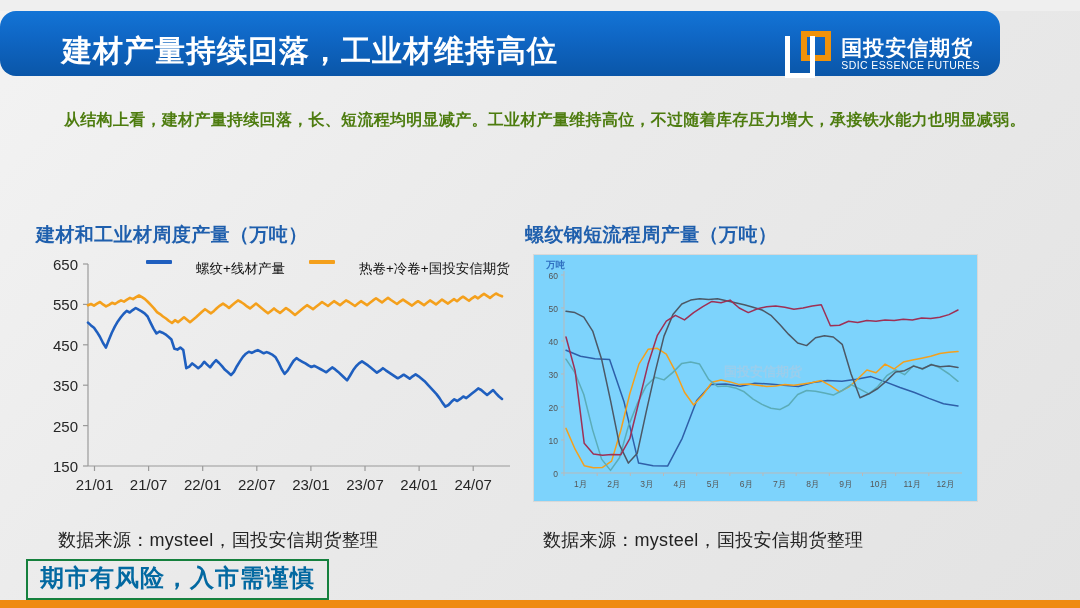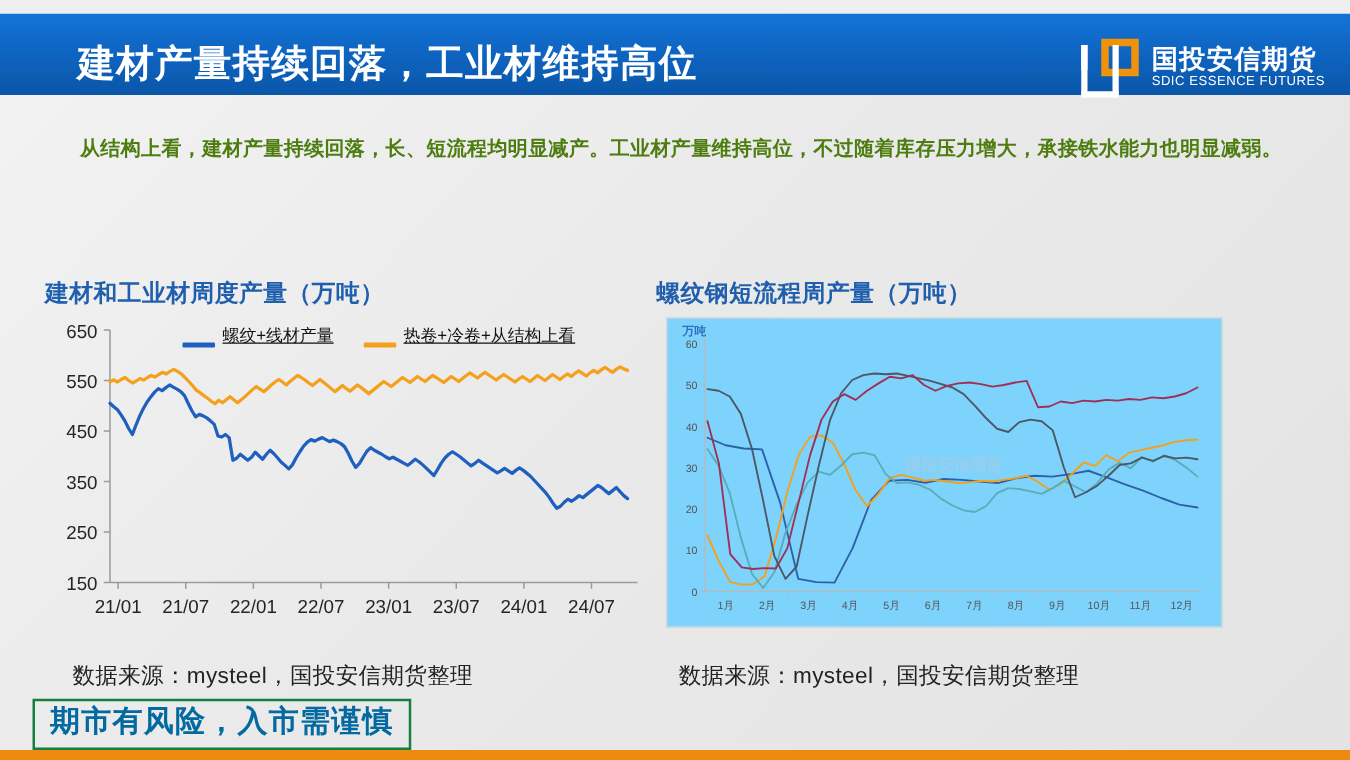--- a/index.html
+++ b/index.html
@@ -6,22 +6,23 @@
   html,body{margin:0;padding:0;}
   body{
     width:1080px;height:608px;position:relative;overflow:hidden;
     font-family:"Liberation Sans","DejaVu Sans",sans-serif;
     background:linear-gradient(135deg,#f3f3f3 0%,#eaeaea 45%,#e3e3e3 100%);
   }
   .slide{position:absolute;inset:0;}
 
   
   .header-band{
-    position:absolute;left:0;top:11px;width:1080px;height:65px;
+    position:absolute;left:0;top:11px;width:1000px;height:65px;
     background:linear-gradient(180deg,#1374d6 0%,#0f66c4 42%,#0a56a8 100%);
+    border-radius:16px;
   }
   .header-title{
     position:absolute;left:62px;top:20px;
     font-size:30px;font-weight:bold;color:#ffffff;letter-spacing:1px;
     white-space:nowrap;
   }
   .logo{
     position:absolute;right:20px;top:17px;height:52px;
     display:flex;align-items:center;gap:9px;
   }
@@ -55,21 +56,21 @@
   .src-note{font-size:18px;color:#222;letter-spacing:0.3px;}
 
   
   .chart-left{position:absolute;left:36px;top:222px;width:480px;height:300px;}
   .chart-left .chart-title{position:absolute;left:0;top:0;width:480px;}
   .cl-plot{position:absolute;left:0;top:32px;width:480px;height:250px;}
   .cl-legend{
     position:absolute;left:110px;top:38px;display:flex;gap:24px;align-items:center;
     font-size:13.5px;color:#111;white-space:nowrap;
   }
-  .cl-legend .item{display:flex;align-items:flex-end;gap:6px;text-decoration:underline;}
+  .cl-legend .item{display:flex;align-items:flex-start;gap:24px;}
   .swatch{display:inline-block;width:26px;height:4px;border-radius:1px;}
   .src-left{position:absolute;left:58px;top:528px;}
 
   
   .chart-right{position:absolute;left:525px;top:222px;width:470px;height:300px;}
   .chart-right .chart-title{position:absolute;left:0;top:0;width:470px;}
   .cr-box{
     position:absolute;left:8px;top:32px;width:445px;height:248px;
     background:#7dd3fc;border:1px solid #d8d8d8;box-sizing:border-box;
   }
@@ -162,21 +163,21 @@
           <path d="M52.0 51.2 L55.0 50.0 L58.0 51.6 L61.0 49.6 L64.0 48.0 L67.0 50.4 L70.0 52.4 L73.0 50.8 L76.0 48.8 L79.0 50.0 L82.0 48.0 L85.0 46.4 L88.0 47.6 L91.0 45.6 L94.0 43.9 L97.0 45.1 L100.0 43.1 L103.0 41.5 L106.0 43.1 L109.0 45.1 L112.0 48.0 L115.0 51.2 L118.0 54.4 L121.0 58.1 L124.0 60.1 L127.0 62.5 L130.0 64.5 L133.0 67.0 L136.0 69.0 L139.0 66.2 L142.0 68.2 L145.0 65.8 L148.0 63.3 L151.0 65.8 L154.0 68.2 L157.0 65.8 L160.0 63.3 L163.0 60.5 L166.0 57.7 L169.0 55.2 L172.0 57.3 L175.0 59.3 L178.0 56.9 L181.0 54.0 L184.0 51.6 L187.0 49.6 L190.0 51.6 L193.0 54.0 L196.0 51.2 L199.0 48.8 L202.0 46.4 L205.0 48.0 L208.0 50.0 L211.0 52.4 L214.0 54.4 L217.0 52.0 L220.0 49.6 L223.0 52.0 L226.0 54.4 L229.0 56.9 L232.0 59.3 L235.0 56.9 L238.0 54.4 L241.0 56.9 L244.0 58.9 L247.0 56.5 L250.0 54.0 L253.0 56.1 L256.0 58.5 L259.0 60.9 L262.0 58.5 L265.0 56.1 L268.0 53.6 L271.0 51.2 L274.0 53.2 L277.0 55.2 L280.0 52.8 L283.0 50.4 L286.0 48.0 L289.0 50.0 L292.0 52.0 L295.0 49.6 L298.0 47.2 L301.0 49.2 L304.0 51.2 L307.0 48.8 L310.0 46.4 L313.0 48.0 L316.0 50.0 L319.0 52.0 L322.0 49.6 L325.0 47.2 L328.0 49.2 L331.0 51.2 L334.0 48.8 L337.0 46.4 L340.0 44.3 L343.0 46.4 L346.0 48.4 L349.0 46.0 L352.0 43.9 L355.0 46.0 L358.0 48.0 L361.0 50.0 L364.0 47.6 L367.0 45.6 L370.0 47.6 L373.0 49.6 L376.0 51.6 L379.0 49.2 L382.0 47.2 L385.0 49.2 L388.0 51.2 L391.0 48.8 L394.0 46.4 L397.0 48.4 L400.0 50.4 L403.0 48.0 L406.0 45.6 L409.0 47.6 L412.0 49.6 L415.0 47.2 L418.0 45.1 L421.0 47.2 L424.0 44.7 L427.0 42.7 L430.0 44.7 L433.0 46.8 L436.0 44.3 L439.0 42.3 L442.0 44.3 L445.0 41.9 L448.0 39.9 L451.0 41.9 L454.0 43.9 L457.0 41.5 L460.0 39.5 L463.0 41.1 L466.0 42.3" fill="none" stroke="#f4a01c" stroke-width="2.6" stroke-linejoin="round" stroke-linecap="round"></path>
         </svg>
     </div>
     <div class="cl-legend">
       <span class="item">
         <span class="swatch" style="background:#1f5fbf"></span>
         <span>螺纹+线材产量</span>
       </span>
       <span class="item">
         <span class="swatch" style="background:#f4a01c"></span>
-        <span>热卷+冷卷+从结构上看</span>
+        <span>热卷+冷卷+国投安信期货</span>
       </span>
     </div>
   </div>
   <div class="src-note src-left">数据来源：mysteel，国投安信期货整理</div>
 
   <div class="chart-right">
     <div class="chart-title">螺纹钢短流程周产量（万吨）</div>
     <div class="cr-legend">
         <span class="item">
           <span class="dot" style="background: rgb(47, 95, 168);"></span>

